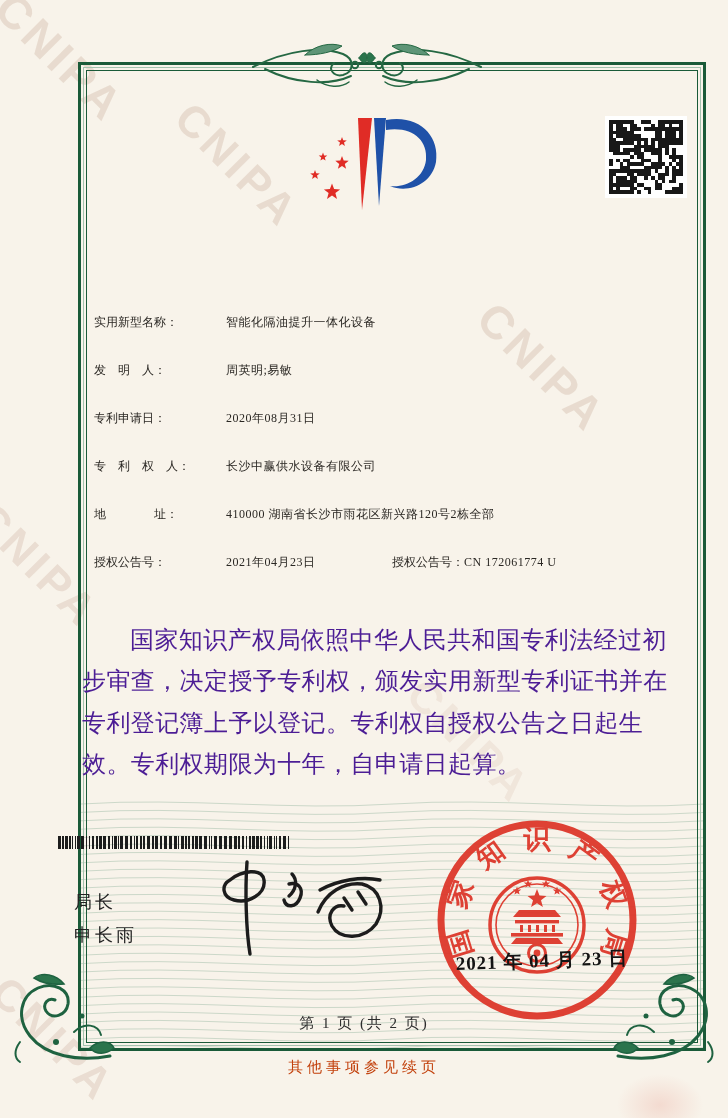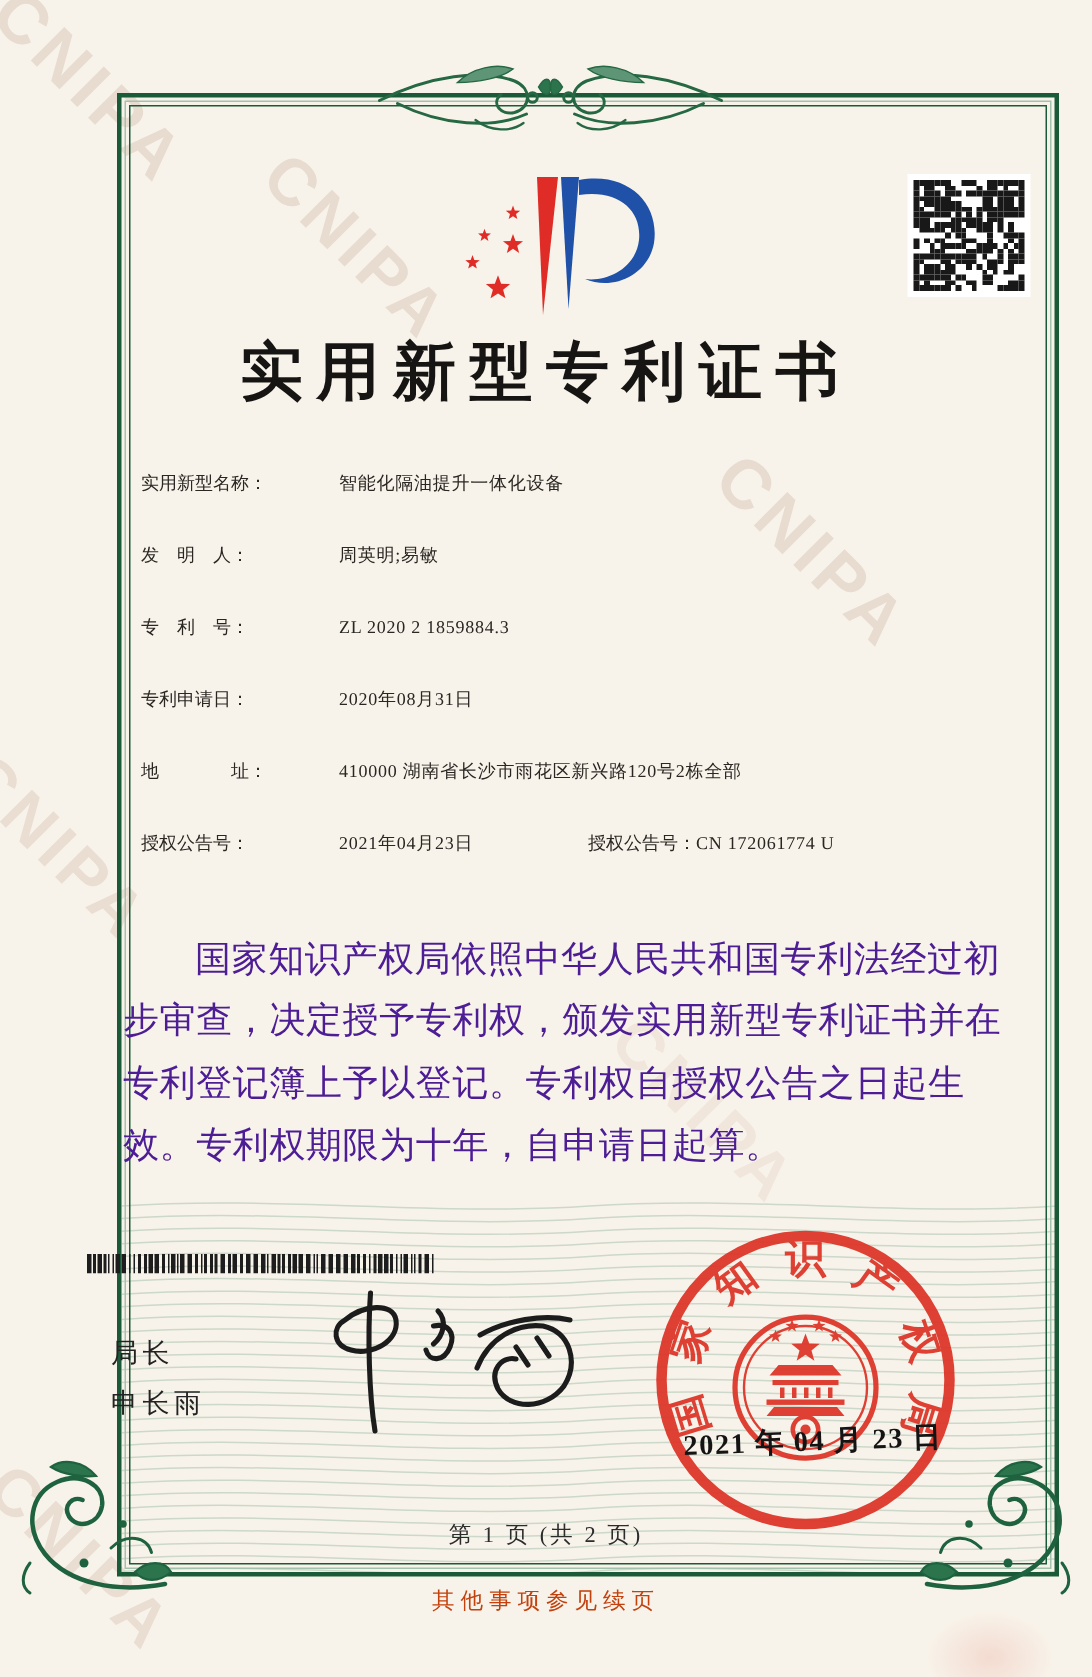--- a/index.html
+++ b/index.html
@@ -606,27 +606,26 @@
       <div></div>
       <div></div>
       <div></div>
       <div class="on"></div>
       <div class="on"></div>
       <div class="on"></div>
       <div class="on"></div>
       <div class="on"></div>
     </div>
 
-  <div class="doc-title">实用新型专利证书</div>
 
   <div class="fields" id="fields">
       <div class="field-row"><span class="lab">实用新型名称：</span><span class="val">智能化隔油提升一体化设备</span></div>
       <div class="field-row"><span class="lab">发　明　人：</span><span class="val">周英明;易敏</span></div>
-      <div class="field-row"><span class="lab">专　利　号：</span><span class="val">ZL 2020 2 1859884.3</span></div>
       <div class="field-row"><span class="lab">专利申请日：</span><span class="val">2020年08月31日</span></div>
+      <div class="field-row"><span class="lab">专　利　权　人：</span><span class="val">长沙中赢供水设备有限公司</span></div>
       <div class="field-row"><span class="lab">地　　　　址：</span><span class="val">410000 湖南省长沙市雨花区新兴路120号2栋全部</span></div>
       <div class="field-row"><span class="lab">授权公告号：</span><span class="val w1">2021年04月23日</span><span>授权公告号：</span><span class="val">CN 172061774 U</span></div>
     </div>
 
   <div class="body-text" id="body-text">
       <p>国家知识产权局依照中华人民共和国专利法经过初步审查，决定授予专利权，颁发实用新型专利证书并在专利登记簿上予以登记。专利权自授权公告之日起生效。专利权期限为十年，自申请日起算。</p>
     </div>
 
   <div class="barcode" id="barcode">
       <i style="width: 3px; margin-right: 1px;"></i>

